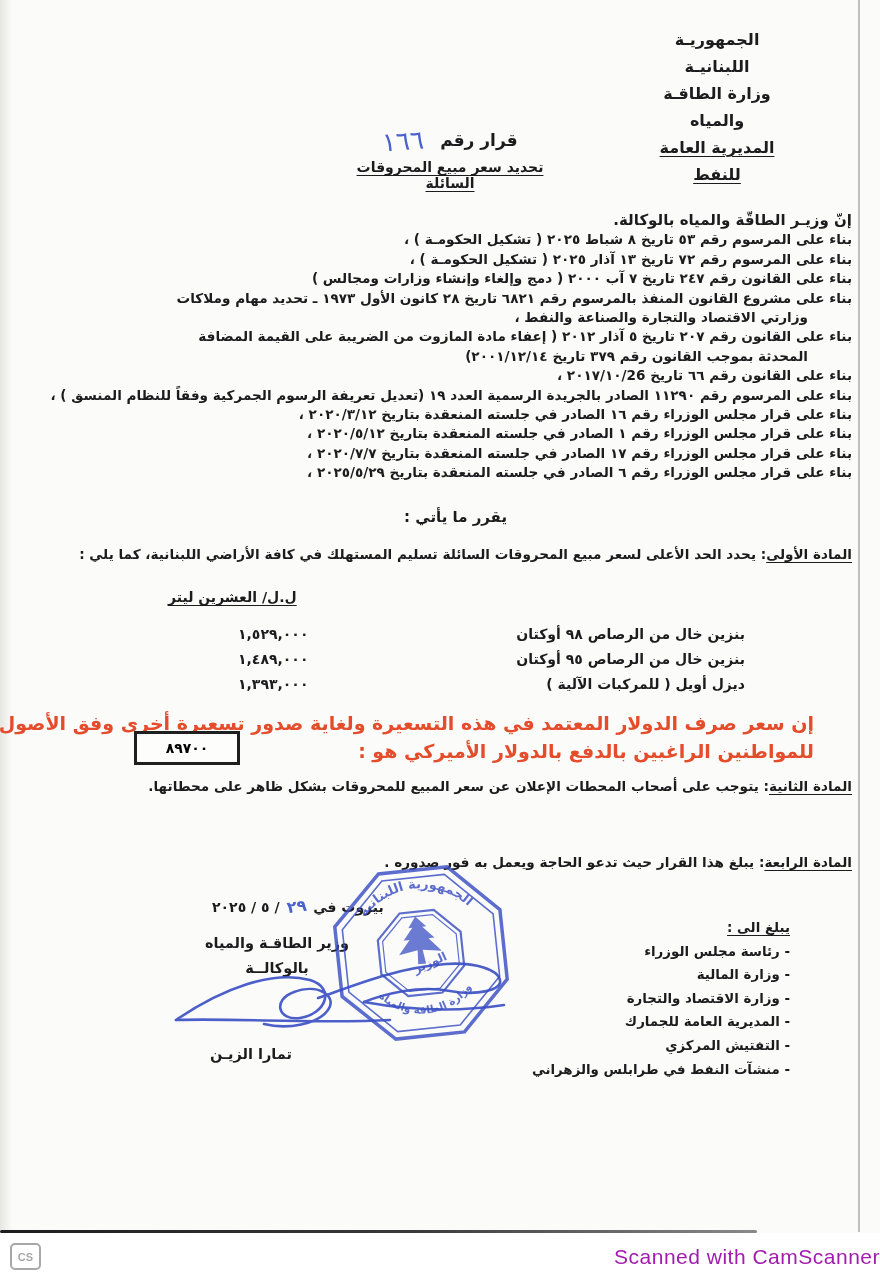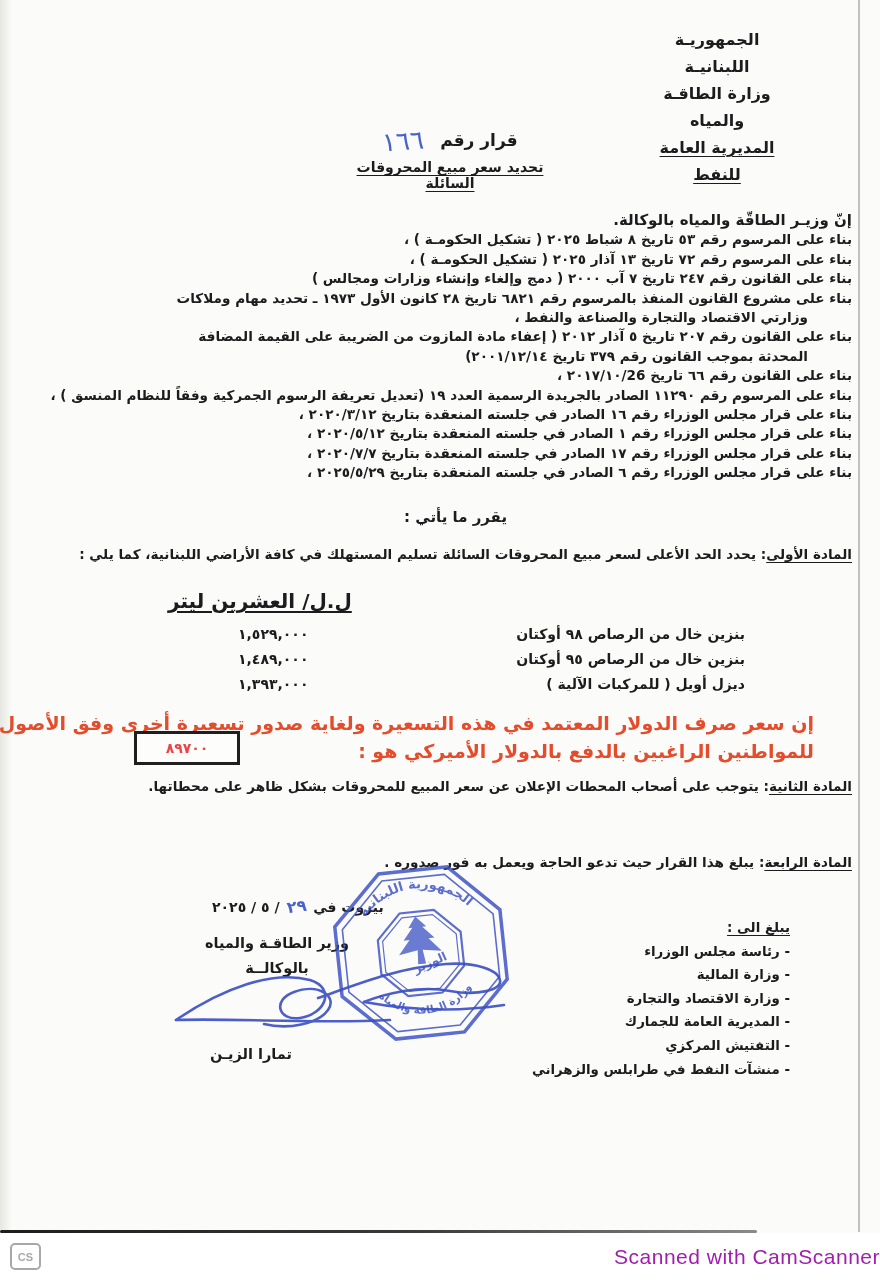--- a/index.html
+++ b/index.html
@@ -27,31 +27,31 @@
   .preamble .indent{padding-right:44px;}
   .operative{position:absolute;top:508px;left:404px;font-size:15px;font-weight:700;white-space:nowrap;}
   
   .article{position:absolute;right:28px;font-size:13.6px;font-weight:700;text-align:right;white-space:nowrap;}
   #article1{top:546px;}
   #article2{top:778px;}
   #article3{top:818px;}
   #article4{top:854px;}
   .article .label{text-decoration:underline;text-underline-offset:3px;}
   
-  .unit-header{position:absolute;top:589px;left:168px;font-size:20px;font-weight:700;text-decoration:underline;text-underline-offset:3px;white-space:nowrap;}
+  .unit-header{position:absolute;top:589px;left:168px;font-size:14px;font-weight:700;text-decoration:underline;text-underline-offset:3px;white-space:nowrap;}
   .price-row{position:absolute;left:0;right:0;height:22px;}
   .price-row .lbl{position:absolute;right:135px;font-size:14px;font-weight:700;white-space:nowrap;}
   .price-row .val{position:absolute;left:238px;font-size:14px;font-weight:700;letter-spacing:.5px;white-space:nowrap;}
   #prow0{top:626px;}#prow1{top:651px;}#prow2{top:676px;}
   
   .red-line{position:absolute;right:66px;color:#e44c2b;font-size:19px;font-weight:700;text-align:right;white-space:nowrap;}
   #red1{top:712px;}
   #red2{top:740px;}
   .rate-box{position:absolute;left:134px;top:731px;width:100px;height:28px;border:3px solid #1f1f1f;background:#fdfdfb;display:flex;align-items:center;justify-content:center;}
-  .rate-box span{color:#ef4444;font-size:14px;font-weight:700;letter-spacing:2px;}
+  .rate-box span{color:#000000;font-size:14px;font-weight:700;letter-spacing:2px;}
   
   .date-line{position:absolute;top:897px;left:212px;font-size:14px;font-weight:700;display:flex;gap:7px;align-items:baseline;direction:rtl;white-space:nowrap;}
   .date-day{color:#4a63cc;font-size:16px;display:inline-block;transform:rotate(-8deg);}
   .minister{position:absolute;top:931px;left:198px;width:158px;text-align:center;font-size:14.5px;font-weight:700;line-height:25px;white-space:nowrap;}
   .signer-name{position:absolute;top:1046px;left:210px;font-size:14.5px;font-weight:700;letter-spacing:1px;white-space:nowrap;}
   .stamp{position:absolute;left:326px;top:858px;opacity:.82;transform:rotate(-6deg);}
   .signature{position:absolute;left:168px;top:958px;opacity:.9;}
   
   .distribution{position:absolute;top:916px;right:90px;text-align:right;font-size:13.4px;font-weight:700;line-height:23.6px;}
   .distribution div{white-space:nowrap;}

